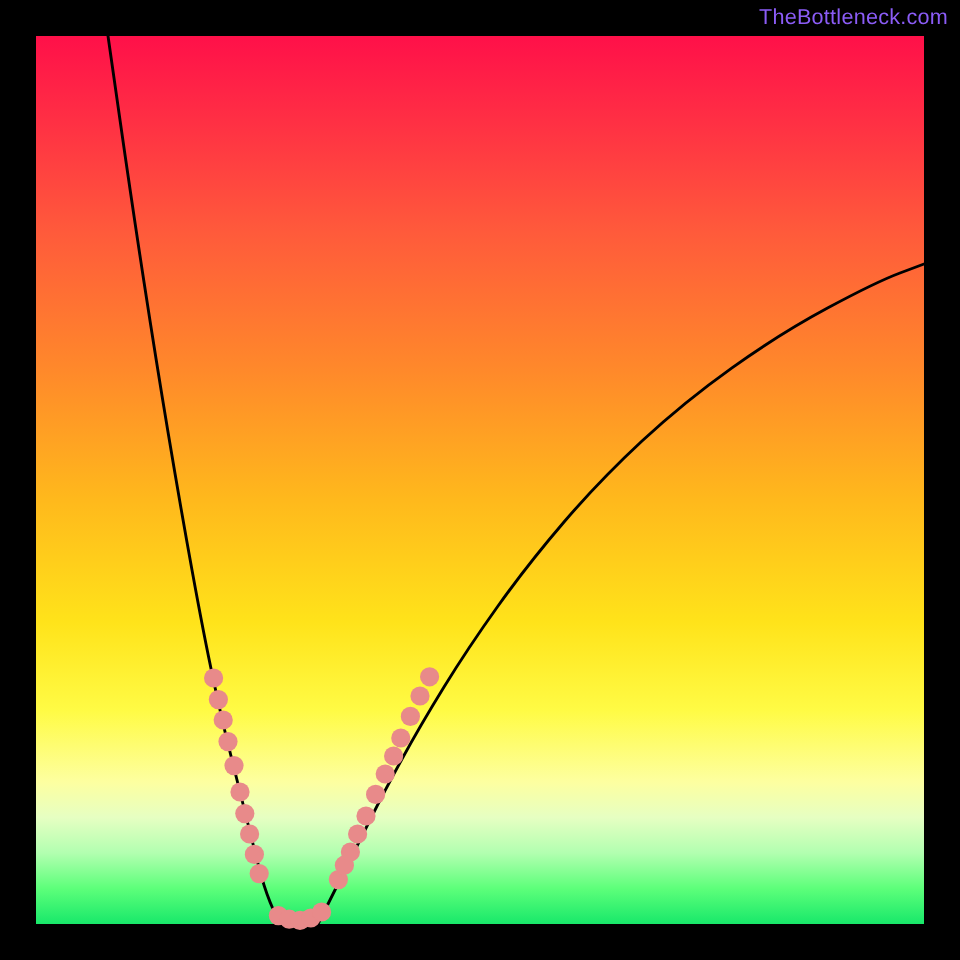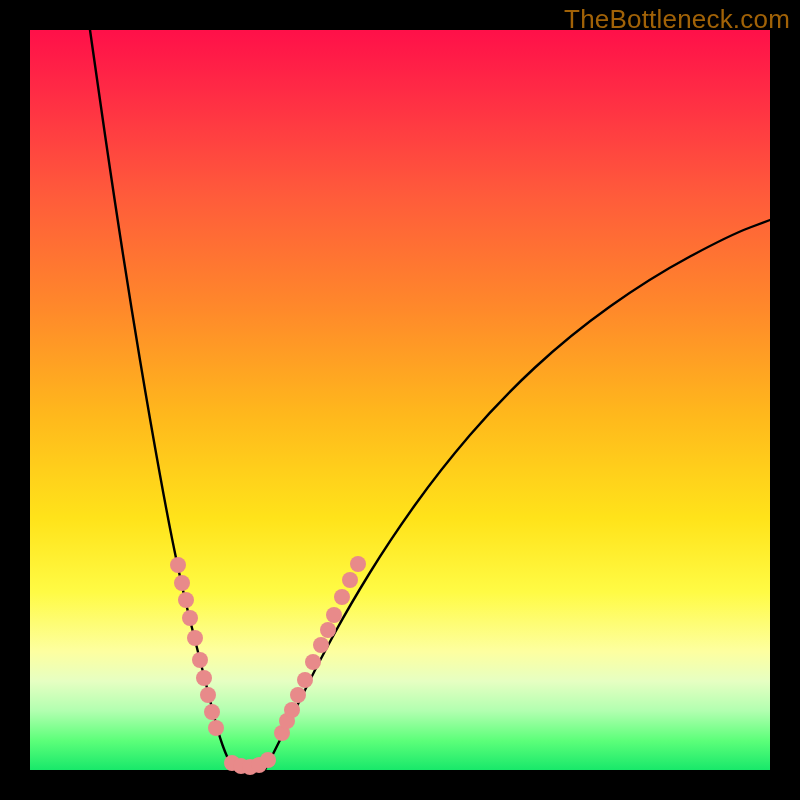--- a/index.html
+++ b/index.html
@@ -34,23 +34,23 @@
       #e6ffc2 88%,
       #b2ffb0 92%,
       #5dff7a 96%,
       #18e86a 100%
     );
   }
   .watermark {
     position: absolute;
     top: 4px;
     right: 10px;
-    font-size: 26px;
+    font-size: 18px;
     font-weight: 500;
-    color: #a16207;
+    color: #8b5cf6;
     letter-spacing: 0.2px;
     z-index: 5;
     user-select: none;
   }
   svg.curves {
     position: absolute;
     left: 0;
     top: 0;
     width: 740px;
     height: 740px;

